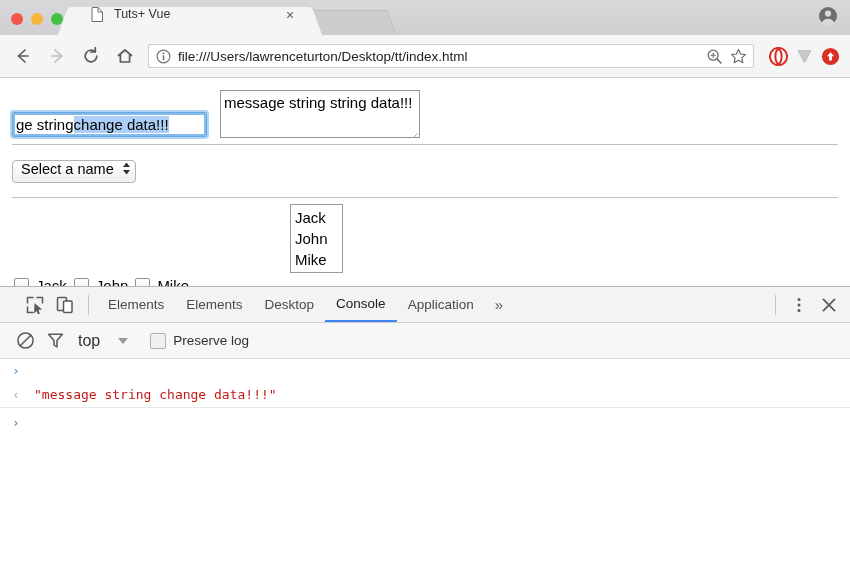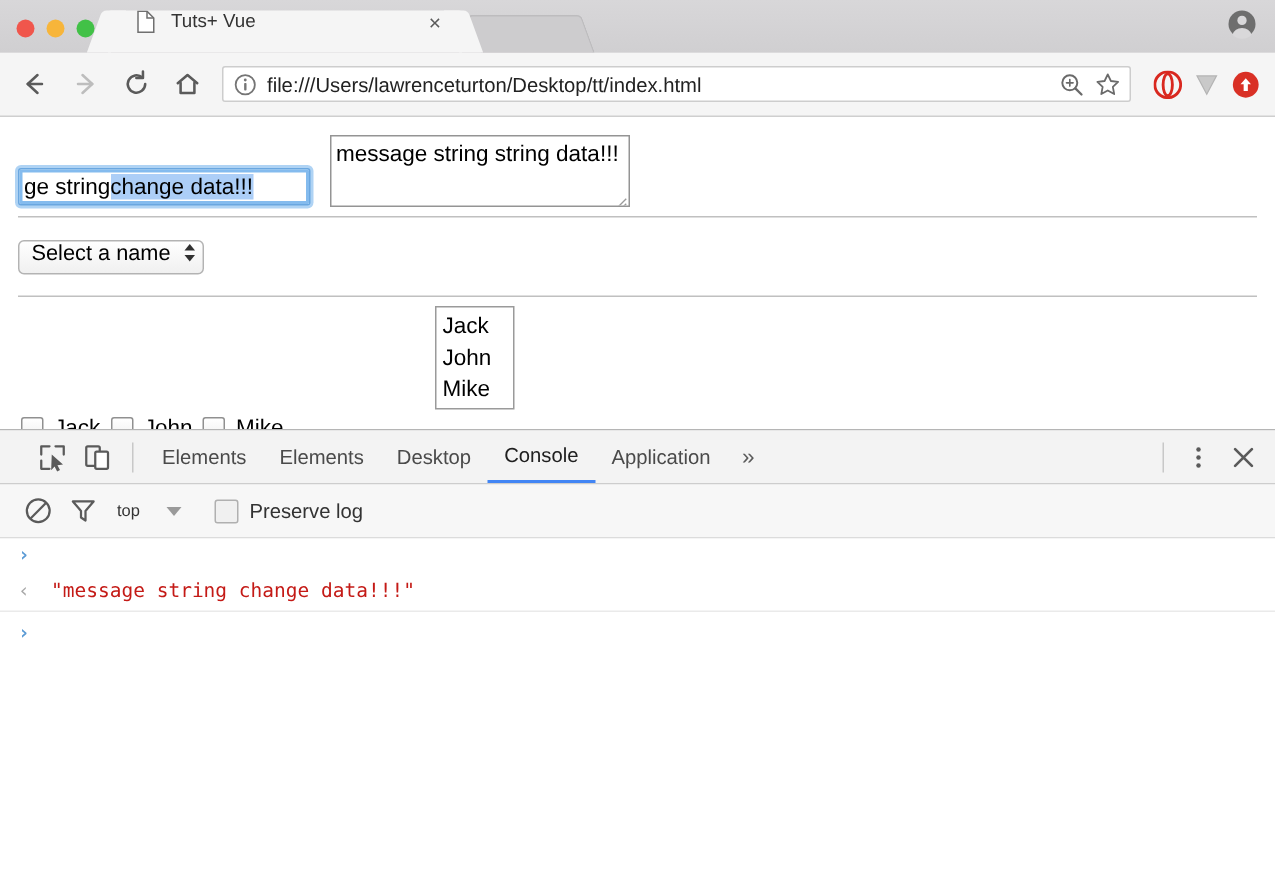--- a/index.html
+++ b/index.html
@@ -405,21 +405,21 @@
   }
   .fb-icon {
     width: 30px;
     height: 26px;
     display: flex;
     align-items: center;
     justify-content: center;
     flex: 0 0 auto;
   }
   .fb-context {
-    font-size: 11px;
+    font-size: 16px;
     color: #333;
     margin-left: 8px;
     display: flex;
     align-items: center;
     gap: 18px;
     flex: 0 0 auto;
     justify-content: flex-end;
   }
   .fb-caret {
     width: 0; height: 0;

